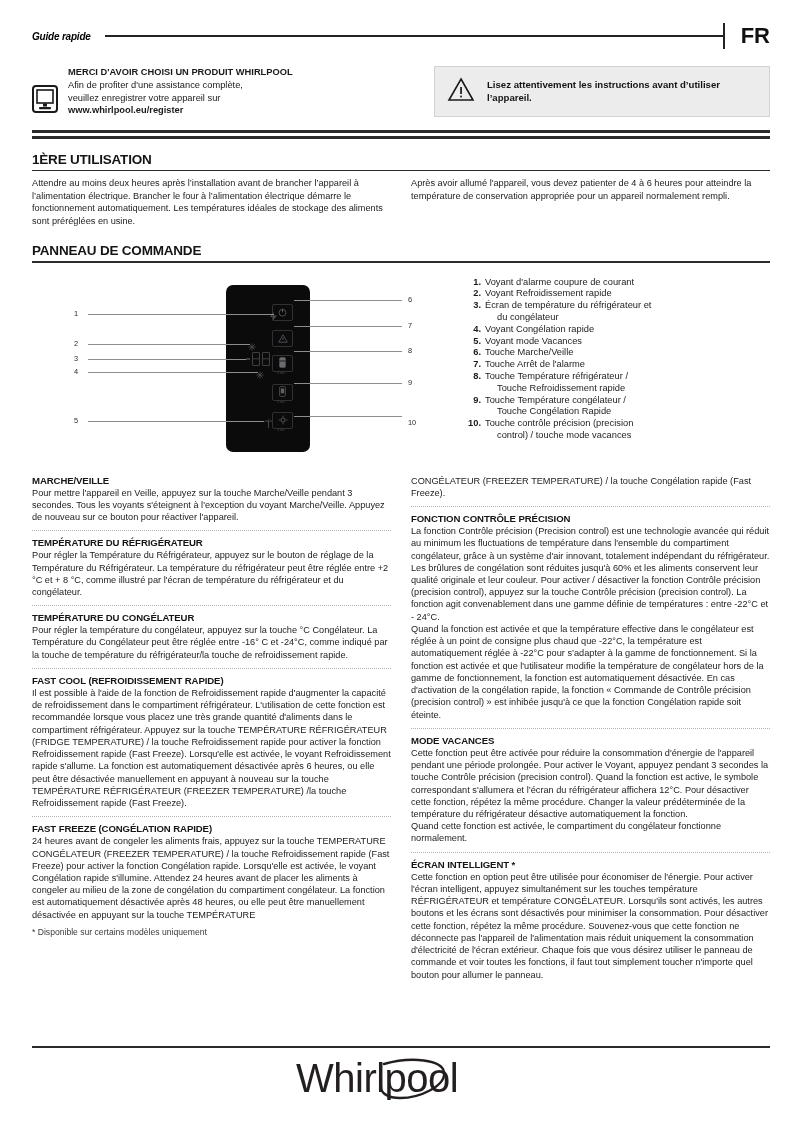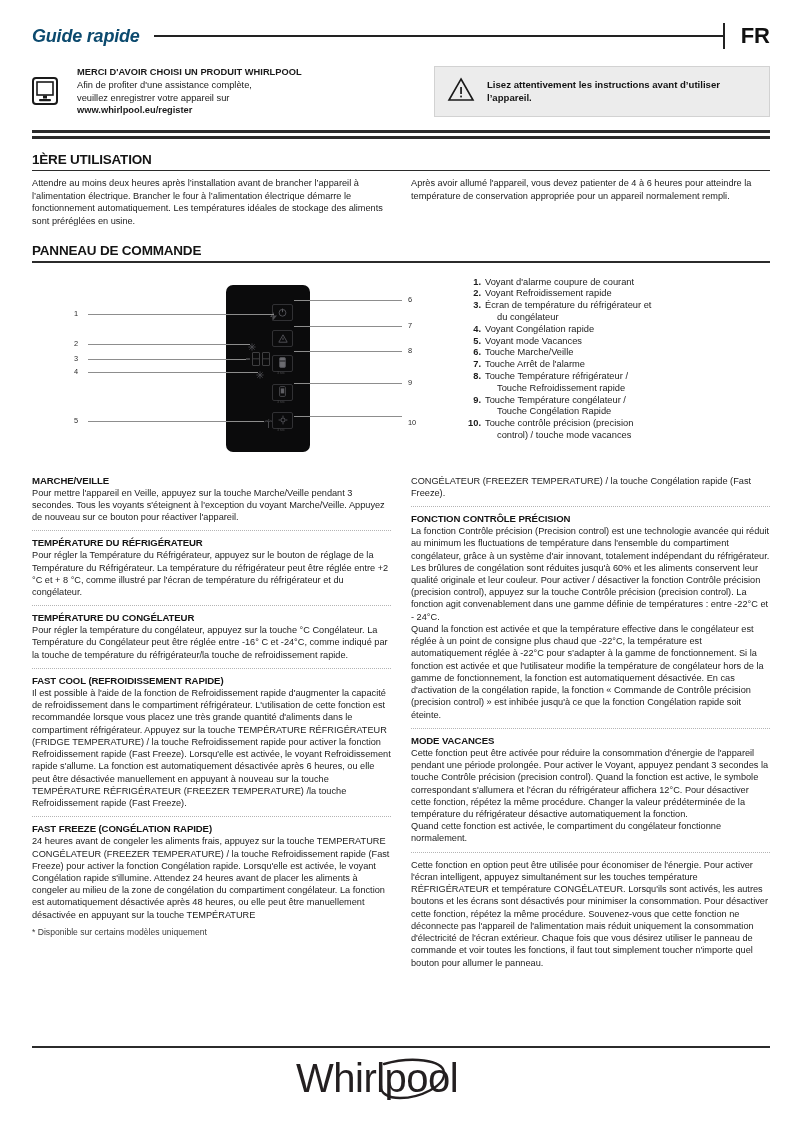--- a/index.html
+++ b/index.html
@@ -26,24 +26,24 @@
   
   .topbar {
     display: flex;
     align-items: center;
     padding-top: 18px;
     height: 36px;
   }
   .guide-title {
     font-style: italic;
     font-weight: bold;
-    font-size: 18px;
+    font-size: 10px;
     letter-spacing: -0.2px;
     white-space: nowrap;
-    color: #0c4a6e;
+    color: #000000;
   }
   .topbar-rule {
     flex: 1;
     height: 2px;
     background: #222;
     margin: 0 0 0 14px;
     position: relative;
   }
   .topbar-rule:after {
     content: "";
@@ -64,23 +64,23 @@
 
   
   .register-row {
     display: flex;
     align-items: flex-start;
     margin-top: 12px;
     gap: 0;
   }
   .register-left {
     display: flex;
-    align-items: center;
+    align-items: flex-end;
     width: 390px;
-    gap: 19px;
+    gap: 10px;
   }
   .monitor-icon { flex: 0 0 auto; margin-top: 2px; }
   .register-text {
     font-size: 9.3px;
     line-height: 1.38;
     color: #1a1a1a;
   }
   .register-text .b { font-weight: bold; }
 
   .warning-box {
@@ -596,20 +596,21 @@
 
       <div>
         <div class="sub-head">MODE VACANCES</div>
         <p class="para">Cette fonction peut être activée pour réduire la consommation d'énergie de l'appareil pendant une période prolongée. Pour activer le Voyant, appuyez pendant 3 secondes la touche Contrôle précision (precision control). Quand la fonction est active, le symbole correspondant s'allumera et l’écran du réfrigérateur affichera 12°C. Pour désactiver cette fonction, répétez la même procédure. Changer la valeur prédéterminée de la température du réfrigérateur désactive automatiquement la fonction.</p>
         <p class="para" style="margin-top:0">Quand cette fonction est activée, le compartiment du congélateur fonctionne normalement.</p>
       </div>
 
       <div class="dotted-sep"></div>
 
       <div>
+        <div class="sub-head">ÉCRAN INTELLIGENT *</div>
         <p class="para">Cette fonction en option peut être utilisée pour économiser de l'énergie. Pour activer l'écran intelligent, appuyez simultanément sur les touches température RÉFRIGÉRATEUR et température CONGÉLATEUR. Lorsqu'ils sont activés, les autres boutons et les écrans sont désactivés pour minimiser la consommation. Pour désactiver cette fonction, répétez la même procédure. Souvenez-vous que cette fonction ne déconnecte pas l'appareil de l'alimentation mais réduit uniquement la consommation d'électricité de l'écran extérieur. Chaque fois que vous désirez utiliser le panneau de commande et voir toutes les fonctions, il faut tout simplement toucher n'importe quel bouton pour allumer le panneau.</p>
       </div>
     </div>
   </div>
 
   <div class="footer-rule"></div>
   <div class="brand">
     <svg width="218" height="54" viewBox="0 0 218 54">
       <text x="4" y="38" font-family="Liberation Sans, sans-serif" font-size="40" fill="#231f20" letter-spacing="-0.5">Whirlpool</text>
       <path d="M92 10 C120 2 150 6 152 18 C154 32 128 44 108 44 C96 44 88 39 89 32" fill="none" stroke="#231f20" stroke-width="2.4" stroke-linecap="round"></path>

